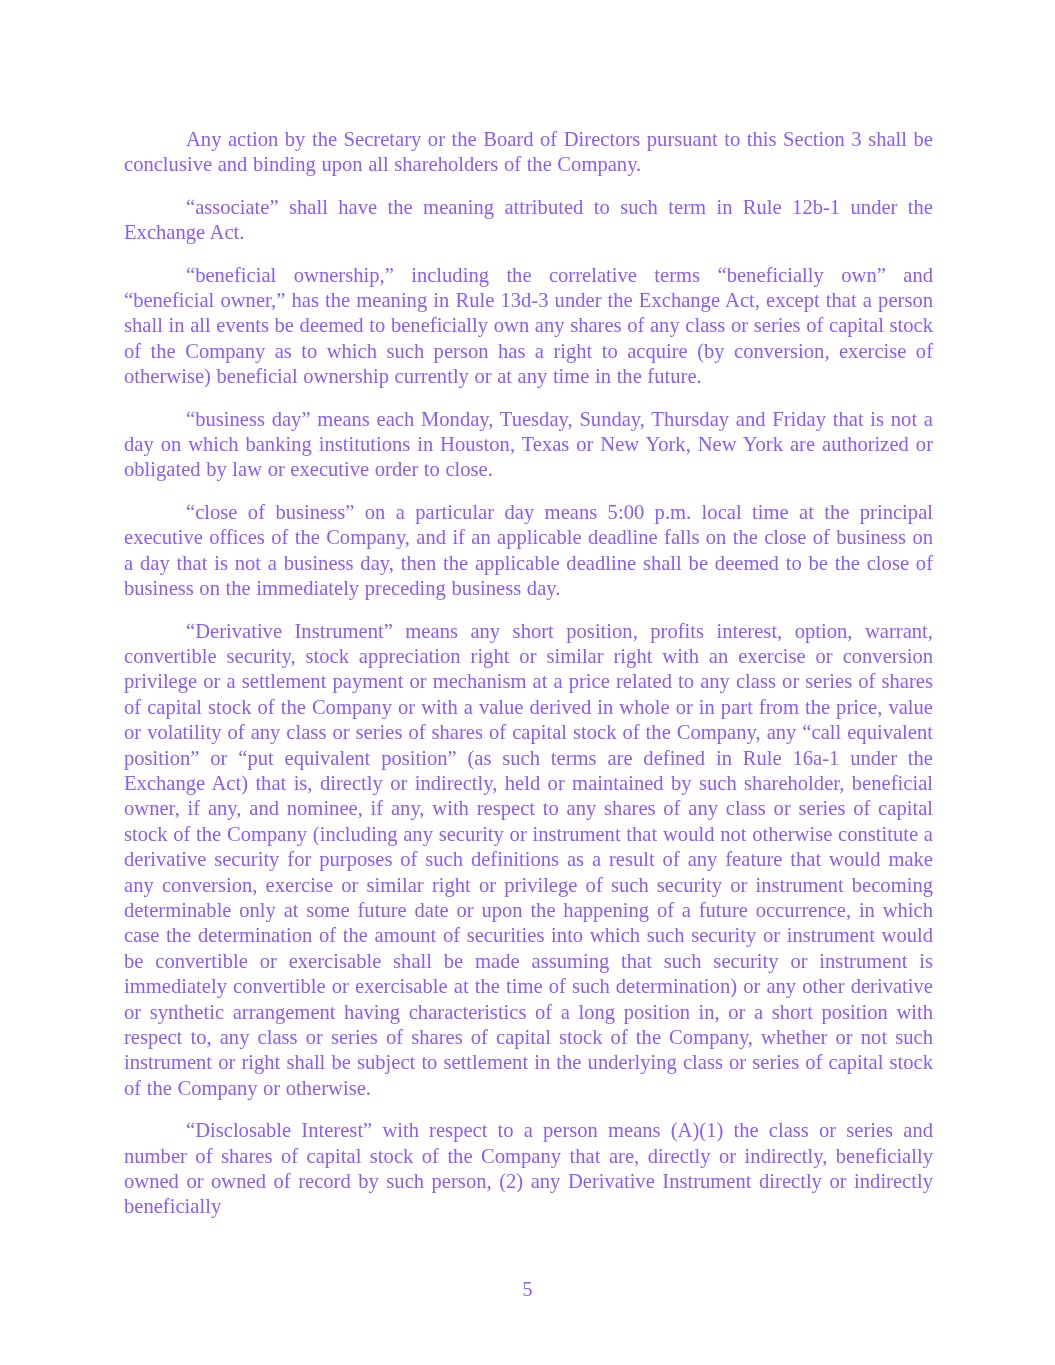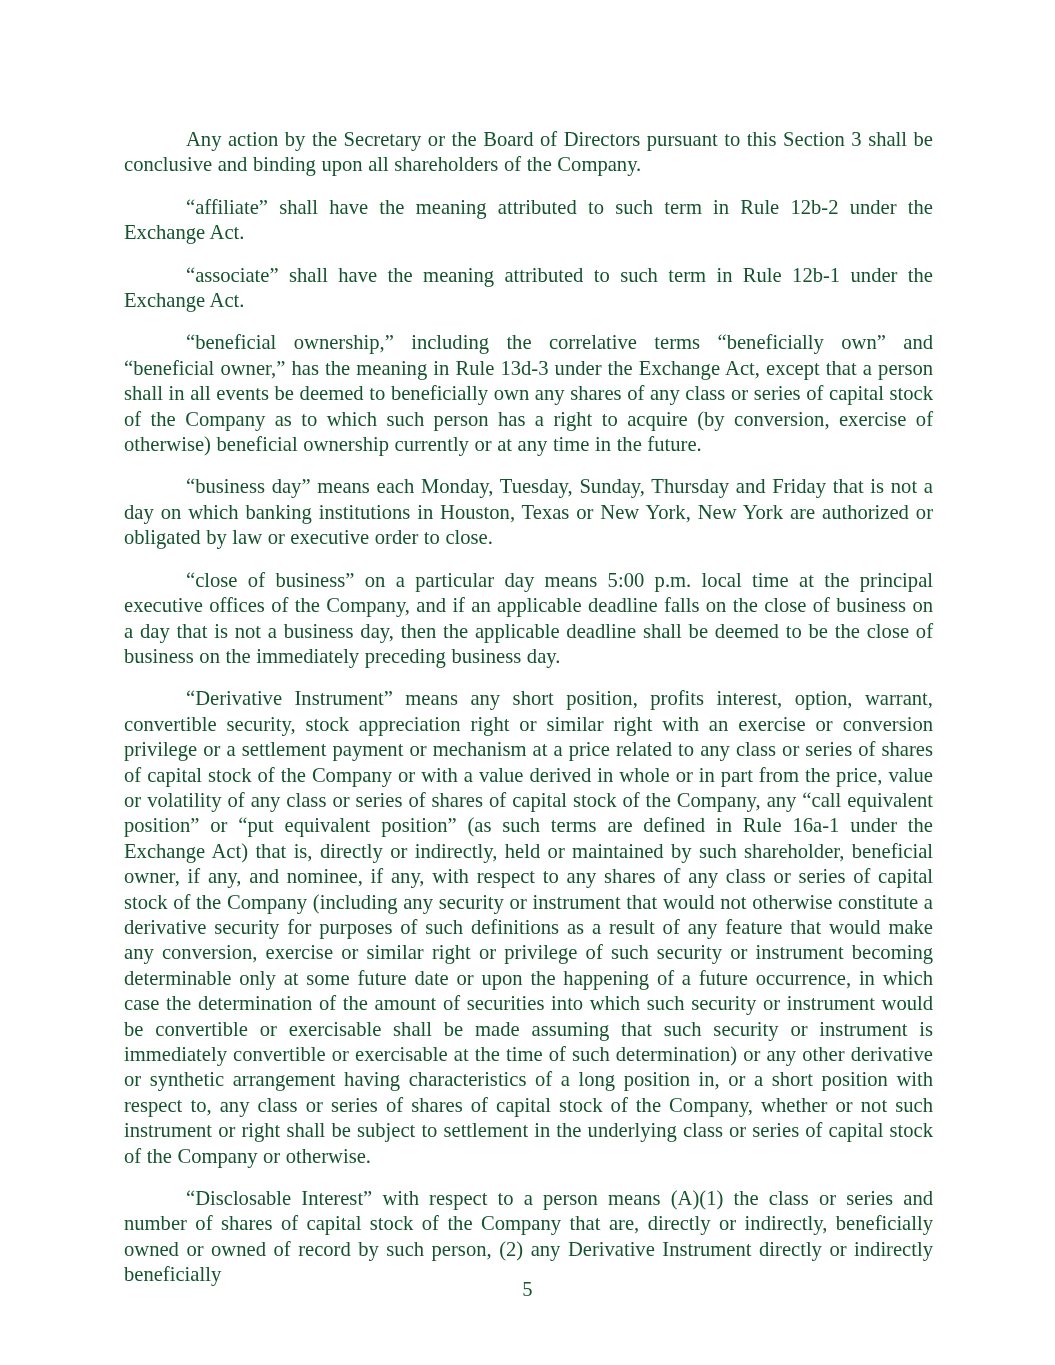--- a/index.html
+++ b/index.html
@@ -5,21 +5,21 @@
   html, body {
     margin: 0;
     padding: 0;
     background: #ffffff;
   }
   .page {
     position: relative;
     width: 1055px;
     height: 1365px;
     background: #ffffff;
-    color: #14532d;
+    color: #8b5cf6;
     box-sizing: border-box;
     padding: 127px 122px 0 124px;
     font-family: "Liberation Serif", "DejaVu Serif", serif;
     font-size: 20.6px;
     line-height: 25.4px;
     overflow: hidden;
   }
   .body-text p {
     margin: 0 0 17px 0;
     text-align: justify;
@@ -34,21 +34,20 @@
     text-align: center;
     text-indent: 0;
   }
 </style>
 </head>
 <body>
 
 <div class="page">
   <div class="body-text">
     <p>Any action by the Secretary or the Board of Directors pursuant to this Section 3 shall be conclusive and binding upon all shareholders of the Company.</p>
-    <p>“affiliate” shall have the meaning attributed to such term in Rule 12b-2 under the Exchange Act.</p>
     <p>“associate” shall have the meaning attributed to such term in Rule 12b-1 under the Exchange Act.</p>
     <p>“beneficial ownership,” including the correlative terms “beneficially own” and “beneficial owner,” has the meaning in Rule 13d-3 under the Exchange Act, except that a person shall in all events be deemed to beneficially own any shares of any class or series of capital stock of the Company as to which such person has a right to acquire (by conversion, exercise of otherwise) beneficial ownership currently or at any time in the future.</p>
     <p>“business day” means each Monday, Tuesday, Sunday, Thursday and Friday that is not a day on which banking institutions in Houston, Texas or New York, New York are authorized or obligated by law or executive order to close.</p>
     <p>“close of business” on a particular day means 5:00 p.m. local time at the principal executive offices of the Company, and if an applicable deadline falls on the close of business on a day that is not a business day, then the applicable deadline shall be deemed to be the close of business on the immediately preceding business day.</p>
     <p>“Derivative Instrument” means any short position, profits interest, option, warrant, convertible security, stock appreciation right or similar right with an exercise or conversion privilege or a settlement payment or mechanism at a price related to any class or series of shares of capital stock of the Company or with a value derived in whole or in part from the price, value or volatility of any class or series of shares of capital stock of the Company, any “call equivalent position” or “put equivalent position” (as such terms are defined in Rule 16a-1 under the Exchange Act) that is, directly or indirectly, held or maintained by such shareholder, beneficial owner, if any, and nominee, if any, with respect to any shares of any class or series of capital stock of the Company (including any security or instrument that would not otherwise constitute a derivative security for purposes of such definitions as a result of any feature that would make any conversion, exercise or similar right or privilege of such security or instrument becoming determinable only at some future date or upon the happening of a future occurrence, in which case the determination of the amount of securities into which such security or instrument would be convertible or exercisable shall be made assuming that such security or instrument is immediately convertible or exercisable at the time of such determination) or any other derivative or synthetic arrangement having characteristics of a long position in, or a short position with respect to, any class or series of shares of capital stock of the Company, whether or not such instrument or right shall be subject to settlement in the underlying class or series of capital stock of the Company or otherwise.</p>
     <p>“Disclosable Interest” with respect to a person means (A)(1) the class or series and number of shares of capital stock of the Company that are, directly or indirectly, beneficially owned or owned of record by such person, (2) any Derivative Instrument directly or indirectly beneficially</p>
   </div>
   <div class="page-number">5</div>
 </div>
 

